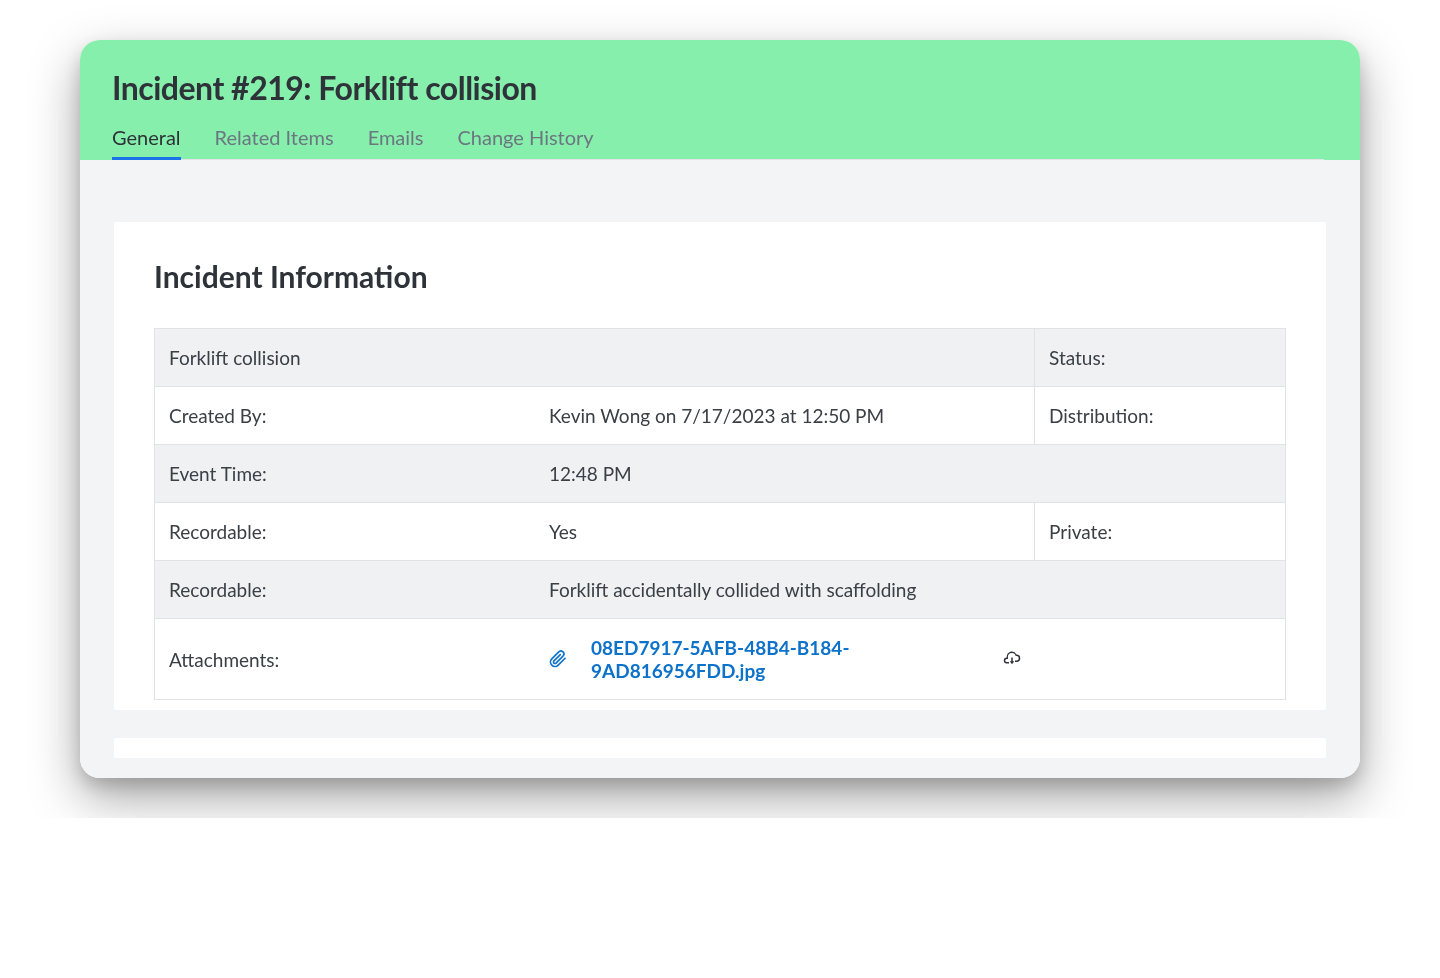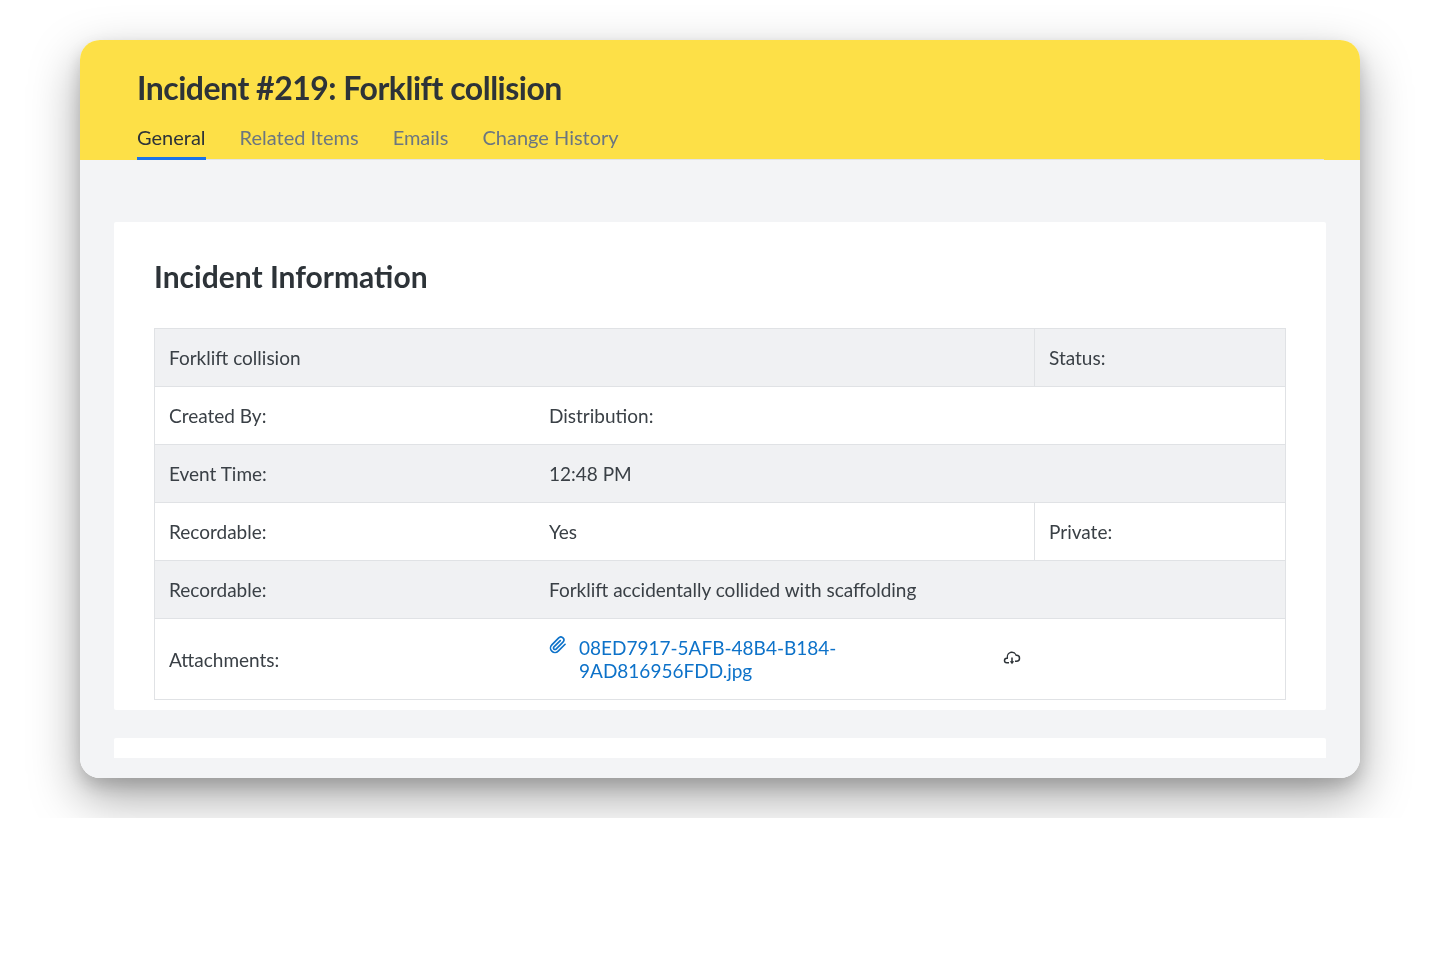--- a/index.html
+++ b/index.html
@@ -15,22 +15,22 @@
       justify-content: center;
     }
     .window {
       width: 1280px;
       background: #fff;
       border-radius: 20px;
       box-shadow: 0 20px 50px rgba(0,0,0,0.35), 0 8px 16px rgba(0,0,0,0.15);
       overflow: hidden;
     }
     .header {
-      padding: 28px 36px 0 57px;
-      background: #fde047;
+      padding: 28px 36px 0 32px;
+      background: #86efac;
     }
     .page-title {
       font-size: 32px;
       font-weight: 700;
       color: #2d3338;
       letter-spacing: -0.5px;
       margin-bottom: 18px;
     }
     .tabs {
       display: flex;
@@ -103,24 +103,24 @@
     }
     .label2-col {
       width: 250px;
       flex-shrink: 0;
     }
     .no-right .value-col {
       border-right: none;
     }
     .attachment-link {
       color: #0d72c9;
-      font-weight: 400;
-      display: flex;
-      align-items: flex-start;
-      gap: 12px;
+      font-weight: 700;
+      display: flex;
+      align-items: center;
+      gap: 24px;
       cursor: pointer;
     }
     .paperclip-icon {
       width: 18px;
       height: 18px;
       flex-shrink: 0;
     }
     .download-icon {
       width: 18px;
       height: 18px;
@@ -155,20 +155,21 @@
 
       <div class="info-table">
 
         <div class="row">
           <div class="cell value-col">Forklift collision</div>
           <div class="cell label2-col">Status:</div>
         </div>
 
         <div class="row">
           <div class="cell label-col">Created By:</div>
+          <div class="cell value-col">Kevin Wong on 7/17/2023 at 12:50 PM</div>
           <div class="cell label2-col">Distribution:</div>
         </div>
 
 
         <div class="row no-right">
           <div class="cell label-col">Event Time:</div>
           <div class="cell value-col">12:48 PM</div>
           <div class="cell label2-col"></div>
         </div>
 

